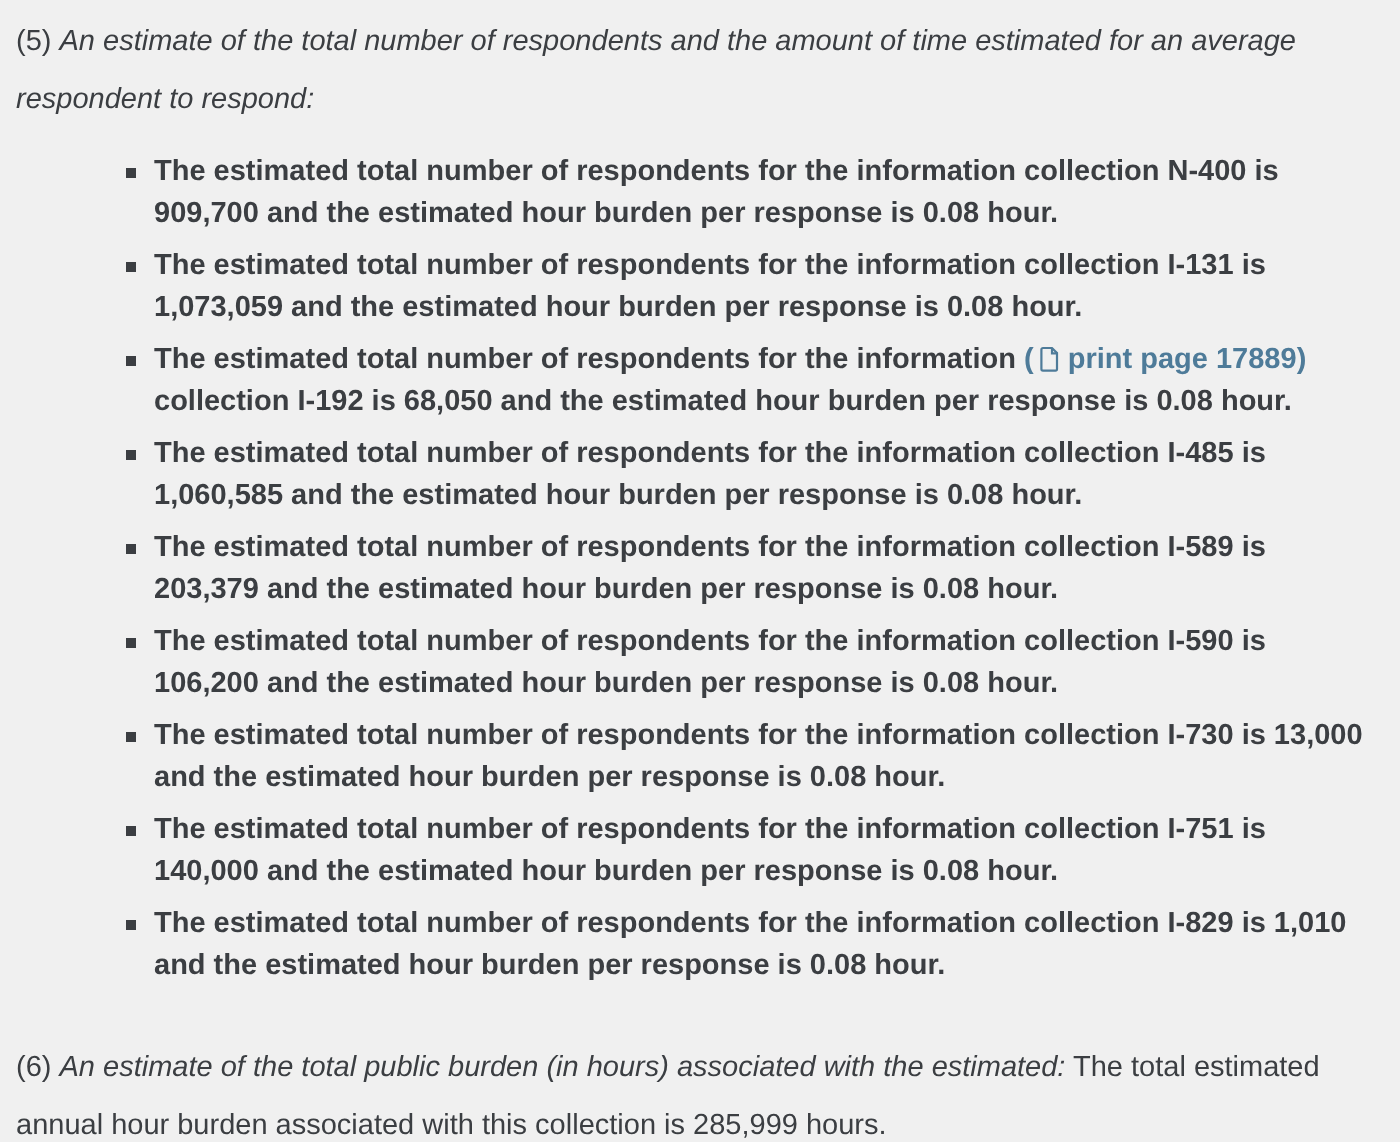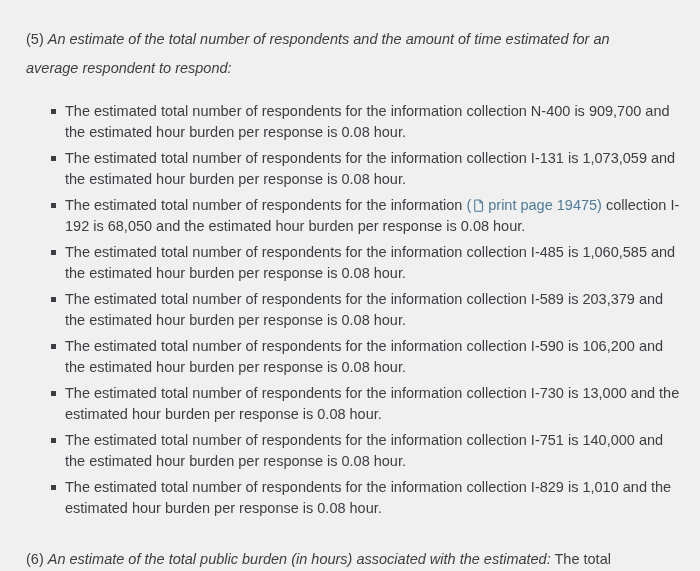--- a/index.html
+++ b/index.html
@@ -15,37 +15,38 @@
     overflow: hidden;
     background: var(--bg);
     color: var(--text);
     font-family: "Liberation Sans", "DejaVu Sans", sans-serif;
     font-size: 14.5px;
   }
   .doc {
     padding: 7px 18px 0 8px;
   }
   .para {
-    margin: 18px;
+    margin: 0;
     line-height: 29px;
     max-width: 655px;
   }
   .para em {
     font-style: italic;
   }
   ul.respondent-list {
     list-style: none;
     margin: 11px 0 26px 0;
     padding: 0 0 0 57px;
   }
   ul.respondent-list li {
     position: relative;
     max-width: 627px;
     line-height: 21px;
-    margin: 0 0 5px 0;
+    margin: 0 0 5px 12px;
+    font-weight: bold;
   }
   .bullet-marker {
     position: absolute;
     left: -14px;
     top: 8px;
     width: 5px;
     height: 5px;
     background: var(--text);
   }
   a.print-page-link {
@@ -73,21 +74,21 @@
 
   <ul class="respondent-list">
 
     <li><span class="bullet-marker"></span><span>The estimated total number of respondents for the information collection N-400 is 909,700 and the estimated hour burden per response is 0.08 hour.</span></li>
 
     <li><span class="bullet-marker"></span><span>The estimated total number of respondents for the information collection I-131 is 1,073,059 and the estimated hour burden per response is 0.08 hour.</span></li>
 
     <li><span class="bullet-marker"></span><span>The estimated total number of respondents for the information </span><a class="print-page-link"><span>(</span><span class="page-icon"><svg width="10" height="13" viewBox="0 0 10 13" xmlns="http://www.w3.org/2000/svg">
               <path d="M1.5 1 h4.5 l2.5 2.5 v8 a0.8 0.8 0 0 1 -0.8 0.8 h-6.2 a0.8 0.8 0 0 1 -0.8 -0.8 v-9.7 a0.8 0.8 0 0 1 0.8 -0.8 z" fill="none" stroke="#4e7b99" stroke-width="1.1"></path>
               <path d="M6 1 v2.7 h2.7" fill="none" stroke="#4e7b99" stroke-width="1.1"></path>
-            </svg></span><span>print page 19475</span><span>)</span></a><span> collection I-192 is 68,050 and the estimated hour burden per response is 0.08 hour.</span></li>
+            </svg></span><span>print page 17889</span><span>)</span></a><span> collection I-192 is 68,050 and the estimated hour burden per response is 0.08 hour.</span></li>
 
     <li><span class="bullet-marker"></span><span>The estimated total number of respondents for the information collection I-485 is 1,060,585 and the estimated hour burden per response is 0.08 hour.</span></li>
 
     <li><span class="bullet-marker"></span><span>The estimated total number of respondents for the information collection I-589 is 203,379 and the estimated hour burden per response is 0.08 hour.</span></li>
 
     <li><span class="bullet-marker"></span><span>The estimated total number of respondents for the information collection I-590 is 106,200 and the estimated hour burden per response is 0.08 hour.</span></li>
 
     <li><span class="bullet-marker"></span><span>The estimated total number of respondents for the information collection I-730 is 13,000 and the estimated hour burden per response is 0.08 hour.</span></li>
 
     <li><span class="bullet-marker"></span><span>The estimated total number of respondents for the information collection I-751 is 140,000 and the estimated hour burden per response is 0.08 hour.</span></li>

